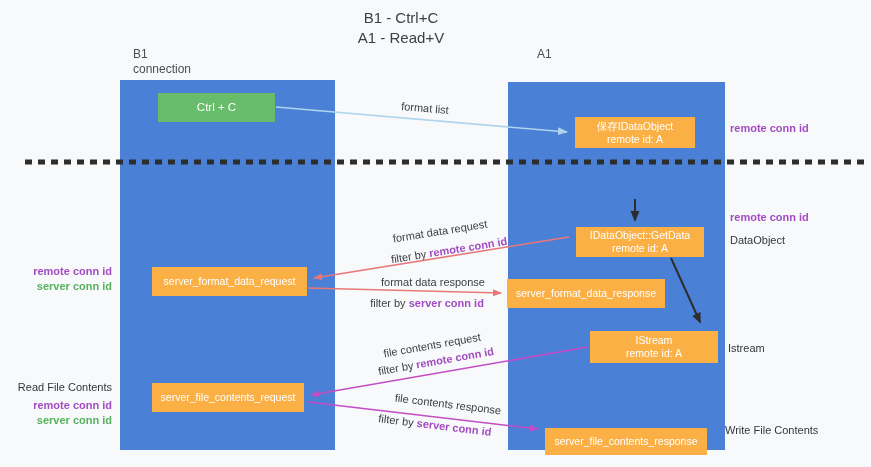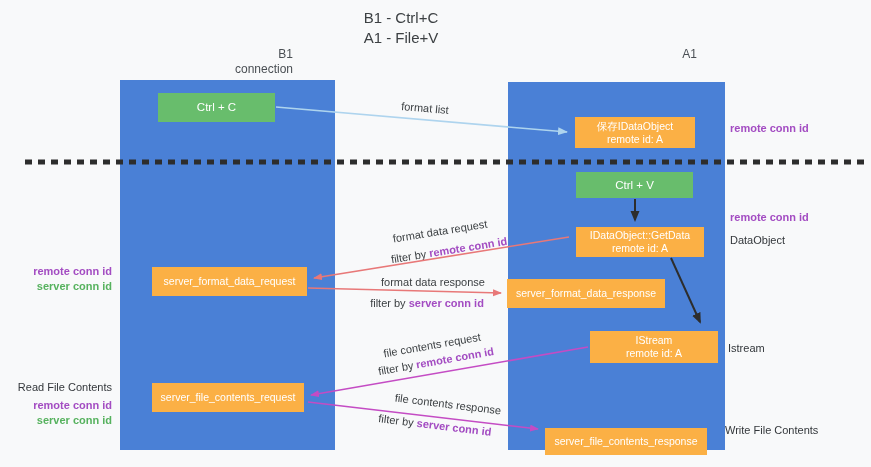--- a/index.html
+++ b/index.html
@@ -11,21 +11,21 @@
     --arrow-blue:#aed4ee;
     --text-purple:#a34cc2;
     --text-green:#56b25e;
     --text-dark:#3c4043;
   }
   *{margin:0;padding:0;box-sizing:border-box;}
   body{font-family:"Liberation Sans",sans-serif;background:#e9eaec;}
   .canvas{position:relative;width:871px;height:467px;background:#f8f9fa;overflow:hidden;}
   .title{position:absolute;left:301px;top:8px;width:200px;text-align:center;
          font-size:15px;line-height:20px;color:var(--text-dark);}
-  .col-header{position:absolute;width:160px;text-align:right;font-size:12px;
+  .col-header{position:absolute;width:160px;text-align:left;font-size:12px;
          line-height:15px;color:#4a4f54;}
   .lifeline{position:absolute;width:215px;background:var(--column-blue);}
   .node{position:absolute;display:flex;flex-direction:column;align-items:center;
         justify-content:center;background:var(--box-orange);color:#fff;
         font-size:10.5px;line-height:13px;text-align:center;}
   .node.green{background:var(--box-green);font-size:11.5px;}
   .arrows{position:absolute;left:0;top:0;z-index:5;pointer-events:none;}
   .side-label{position:absolute;font-size:11px;color:#33373b;white-space:nowrap;}
   .side-label.purple{color:var(--text-purple);font-weight:bold;}
   .side-label.green{color:var(--text-green);font-weight:bold;}
@@ -43,21 +43,21 @@
   .head-black{fill:#2d2d2d;}
   .dash{stroke:#2d2d2d;stroke-width:5;stroke-dasharray:7 6;}
 </style>
 </head>
 <body>
 
 <div class="canvas">
 
   <div class="title">
     <div>B1 - Ctrl+C</div>
-    <div>A1 - File+V</div>
+    <div>A1 - Read+V</div>
   </div>
 
   <div class="col-header" style="left:133px;top:47px;">
     <div>B1</div>
     <div>connection</div>
   </div>
   <div class="col-header" style="left:537px;top:47px;">
     <div>A1</div>
   </div>
 
@@ -88,23 +88,20 @@
     <line class="arrow-magenta" x1="588" y1="347" x2="311" y2="395" marker-end="url(#mMag)"></line>
     <line class="arrow-magenta" x1="308" y1="402" x2="538" y2="429" marker-end="url(#mMag)"></line>
   </svg>
 
   <div class="node green" style="left:158px;top:93px;width:117px;height:29px;z-index:6;">
     <div>Ctrl + C</div>
   </div>
   <div class="node" style="left:575px;top:117px;width:120px;height:31px;z-index:6;">
     <div>保存IDataObject</div>
     <div>remote id: A</div>
-  </div>
-  <div class="node green" style="left:576px;top:172px;width:117px;height:26px;z-index:6;">
-    <div>Ctrl + V</div>
   </div>
   <div class="node" style="left:576px;top:227px;width:128px;height:30px;z-index:6;justify-content:center;">
     <div>IDataObject::GetData</div>
     <div>remote id: A</div>
   </div>
   <div class="node" style="left:590px;top:331px;width:128px;height:32px;z-index:6;">
     <div>IStream</div>
     <div>remote id: A</div>
   </div>
   <div class="node" style="left:152px;top:267px;width:155px;height:29px;z-index:6;">

